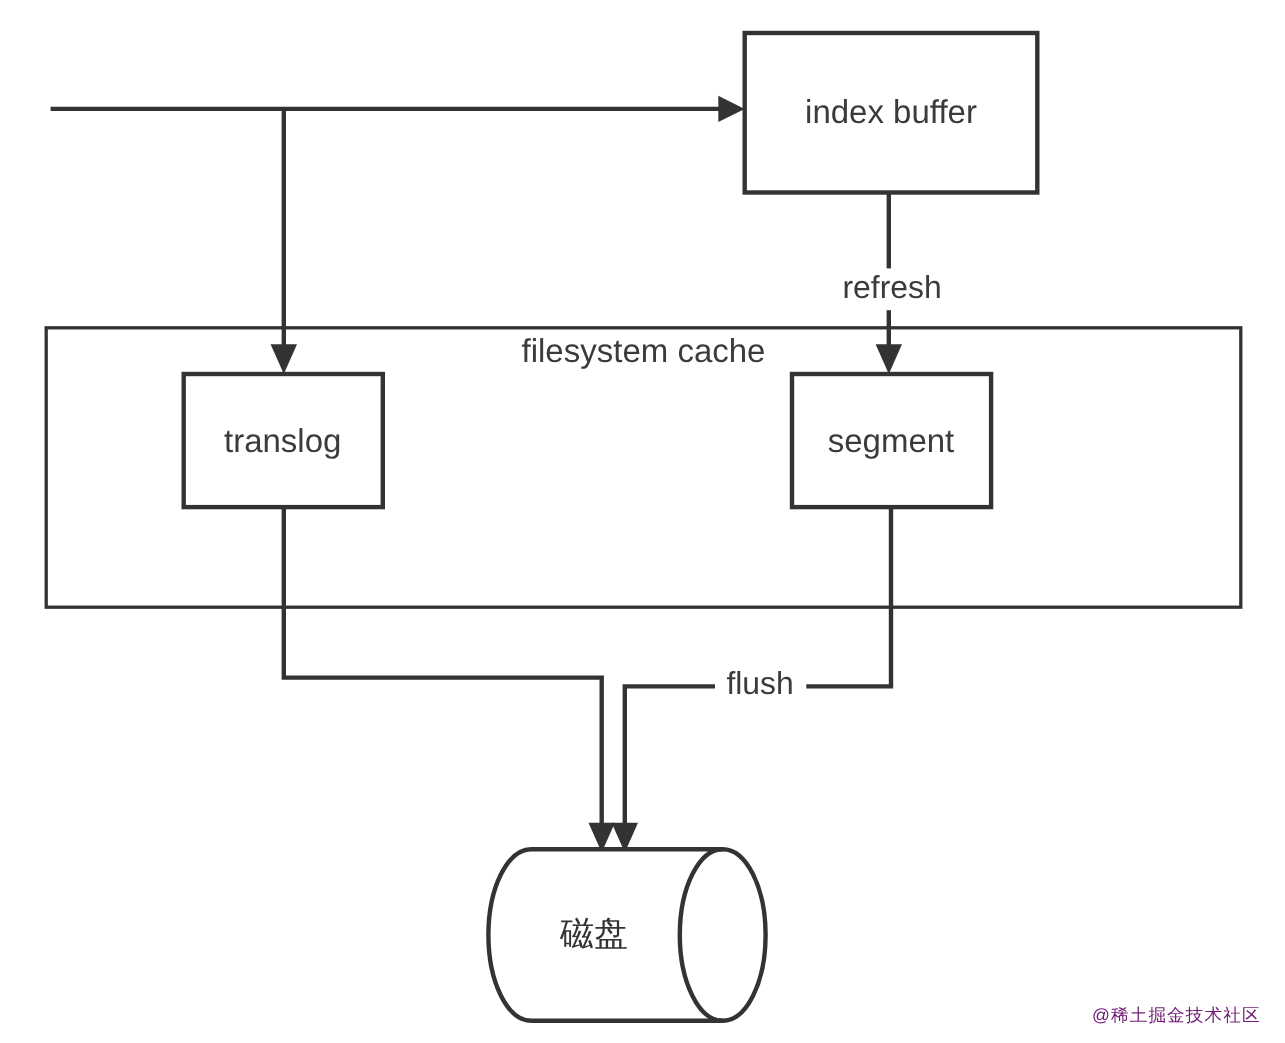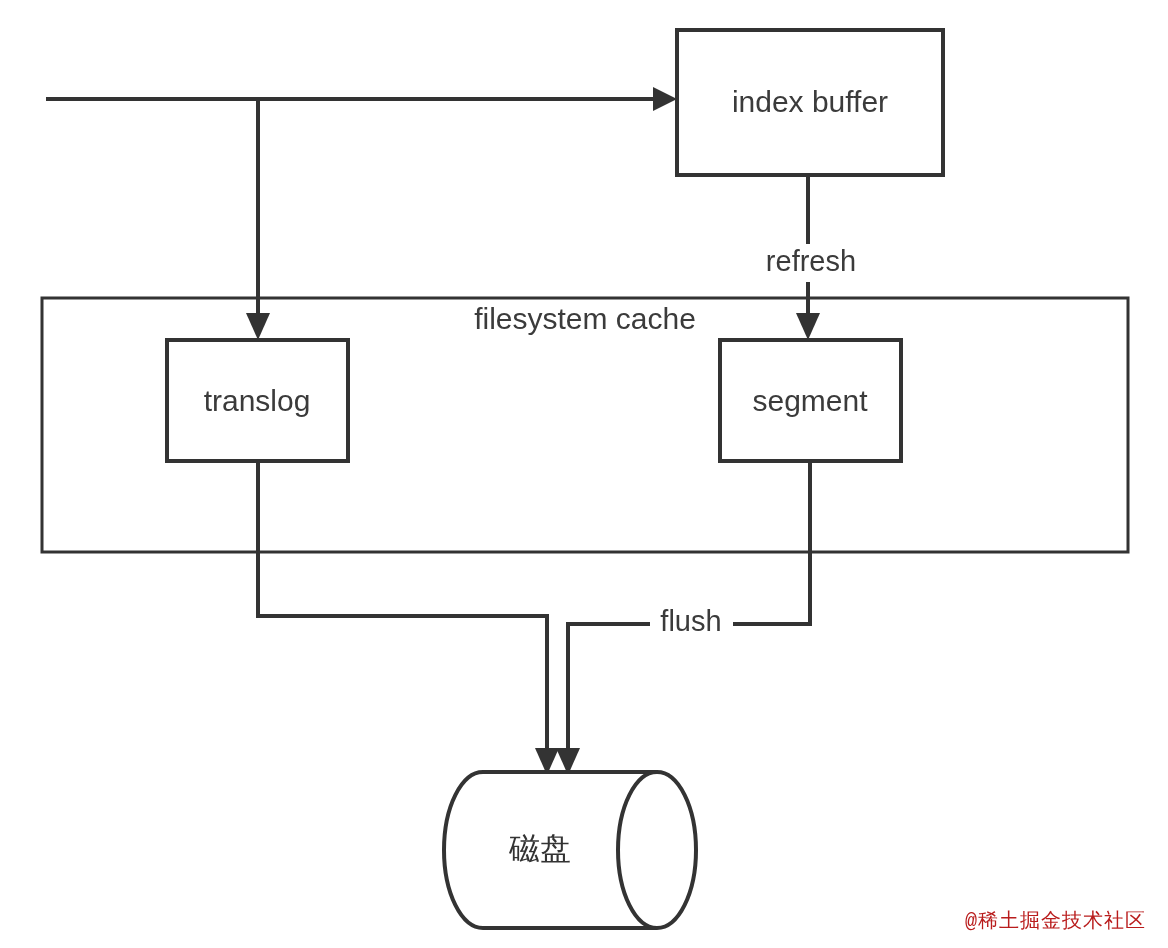--- a/index.html
+++ b/index.html
@@ -72,23 +72,23 @@
     font-size: 31px;
     fill: #333333;
   }
   .lbl-bg {
     fill: #ffffff;
   }
   .watermark {
     position: absolute;
     right: 22px;
     bottom: 14px;
-    font-family: Liberation Mono, monospace;
-    font-size: 20px;
-    color: #b91c1c;
+    font-family: Liberation Sans, sans-serif;
+    font-size: 16px;
+    color: #701a75;
     letter-spacing: 1px;
     white-space: nowrap;
     user-select: none;
   }
 </style>
 </head>
 <body>
 
 <div id="diagram-root">
 

